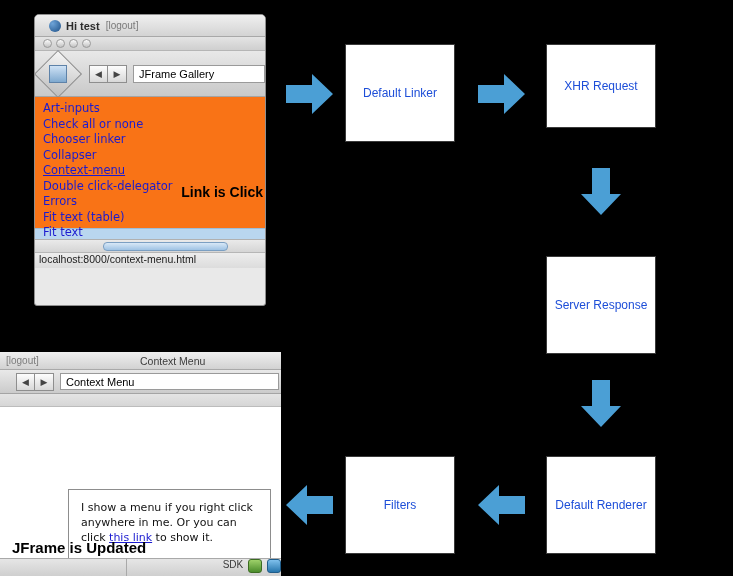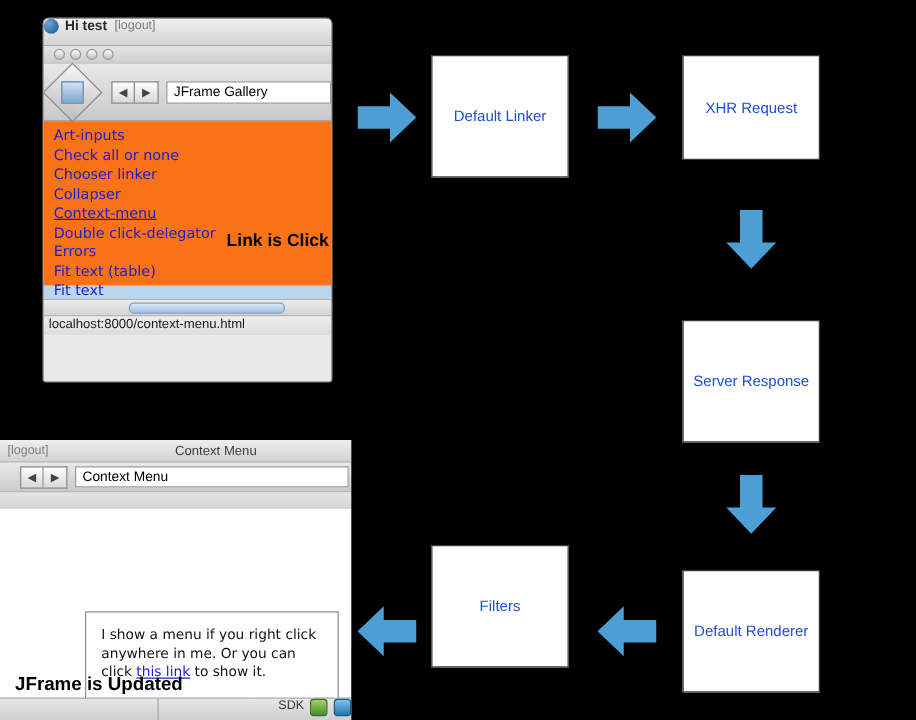--- a/index.html
+++ b/index.html
@@ -44,22 +44,22 @@
     border: 1px solid #8f8f8f;
     border-radius: 5px 5px 3px 3px;
     overflow: hidden;
     box-sizing: border-box;
   }
   .titlebar {
     height: 22px;
     background: linear-gradient(to bottom, #f0f0f0, #d3d3d3);
     border-bottom: 1px solid #a8a8a8;
     display: flex;
-    align-items: flex-start;
-    padding-left: 0;
+    align-items: center;
+    padding-left: 14px;
     font-size: 11px;
     color: #2b2b2b;
     box-sizing: border-box;
   }
   .globe {
     width: 12px; height: 12px; border-radius: 50%;
     background: radial-gradient(circle at 30% 30%, #6ea4d8, #1d4f86);
     margin-right: 5px;
     flex: none;
   }
@@ -308,21 +308,21 @@
 </div>
 
 <div class="flow-box" style="left:546px; top:256px; width:110px; height:98px;">
   <span>Server Response</span>
 </div>
 
 <div class="flow-box" style="left:546px; top:456px; width:110px; height:98px;">
   <span>Default Renderer</span>
 </div>
 
-<div class="flow-box" style="left:345px; top:436px; width:110px; height:98px;">
+<div class="flow-box" style="left:345px; top:456px; width:110px; height:98px;">
   <span>Filters</span>
 </div>
 
 <div class="arrow" style="left:286px; top:72px;">
   <svg width="48" height="44" viewBox="0 0 48 44">
     <polygon points="0,13 26,13 26,2 47,22 26,42 26,31 0,31" fill="#4b9fd5"></polygon>
   </svg>
 </div>
 
 <div class="arrow" style="left:478px; top:72px;">

